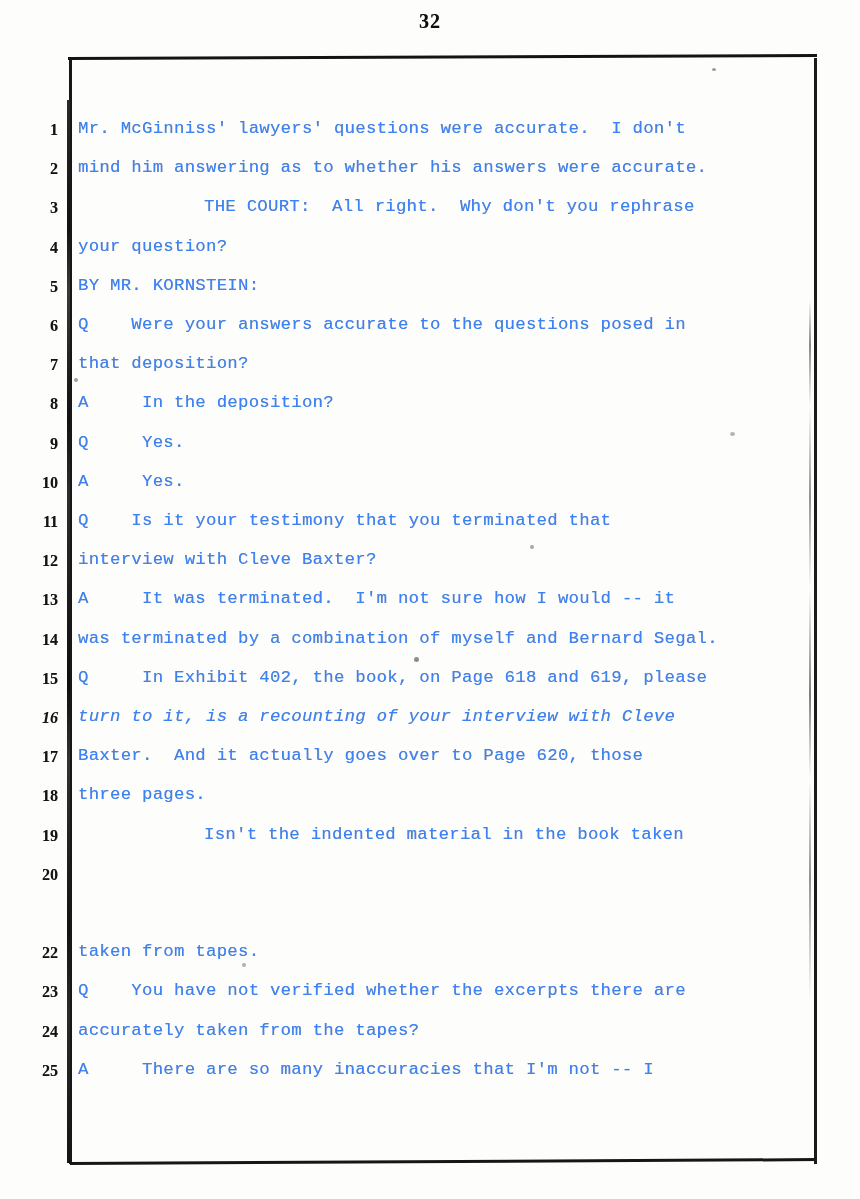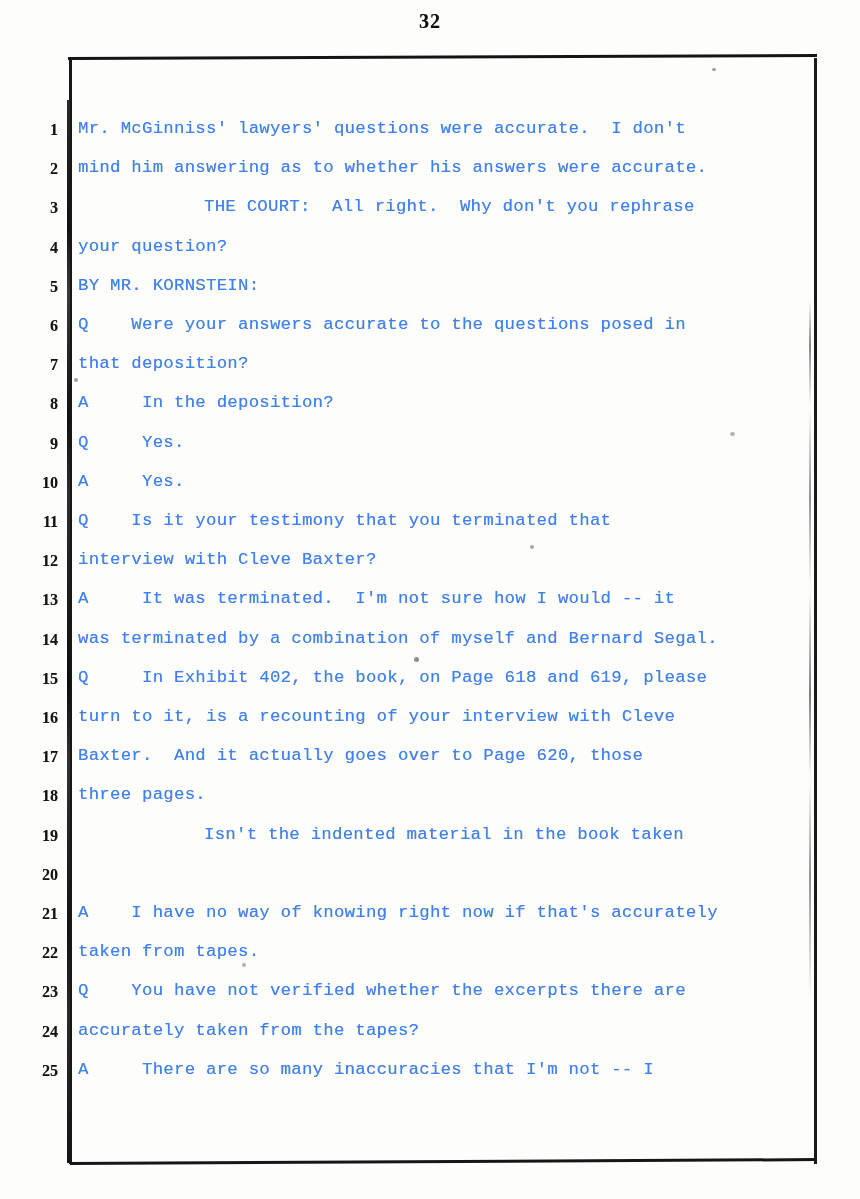--- a/index.html
+++ b/index.html
@@ -227,43 +227,39 @@
         <div class="line-text indent-qa">A     It was terminated.  I'm not sure how I would -- it</div>
       </div>
       <div class="line" style="top: 630.6px;">
         <div class="line-no">14</div>
         <div class="line-text indent-qa">was terminated by a combination of myself and Bernard Segal.</div>
       </div>
       <div class="line" style="top: 669.8px; padding-left: 24px;">
         <div class="line-no">15</div>
         <div class="line-text indent-qa">Q     In Exhibit 402, the book, on Page 618 and 619, please</div>
       </div>
-      <div class="line" style="top: 709px;">
+      <div class="line" style="top: 709px; font-style: italic;">
         <div class="line-no">16</div>
         <div class="line-text indent-qa">turn to it, is a recounting of your interview with Cleve</div>
       </div>
       <div class="line" style="top: 748.2px;">
         <div class="line-no">17</div>
         <div class="line-text indent-qa">Baxter.  And it actually goes over to Page 620, those</div>
       </div>
       <div class="line" style="top: 787.4px;">
         <div class="line-no">18</div>
         <div class="line-text indent-qa">three pages.</div>
       </div>
       <div class="line" style="top: 826.6px;">
         <div class="line-no">19</div>
         <div class="line-text indent-para">Isn't the indented material in the book taken</div>
       </div>
       <div class="line" style="top: 865.8px;">
         <div class="line-no">20</div>
       </div>
-      <div class="line" style="top: 905px;">
-        <div class="line-no">21</div>
-        <div class="line-text indent-qa">A    I have no way of knowing right now if that's accurately</div>
-      </div>
       <div class="line" style="top: 944.2px;">
         <div class="line-no">22</div>
         <div class="line-text indent-qa">taken from tapes.</div>
       </div>
       <div class="line" style="top: 983.4px;">
         <div class="line-no">23</div>
         <div class="line-text indent-qa">Q    You have not verified whether the excerpts there are</div>
       </div>
       <div class="line" style="top: 1022.6px;">
         <div class="line-no">24</div>

